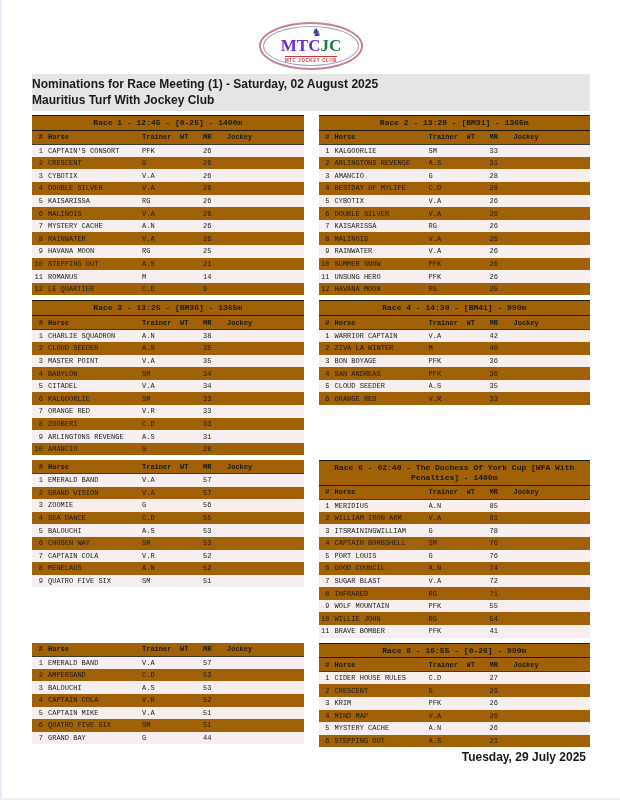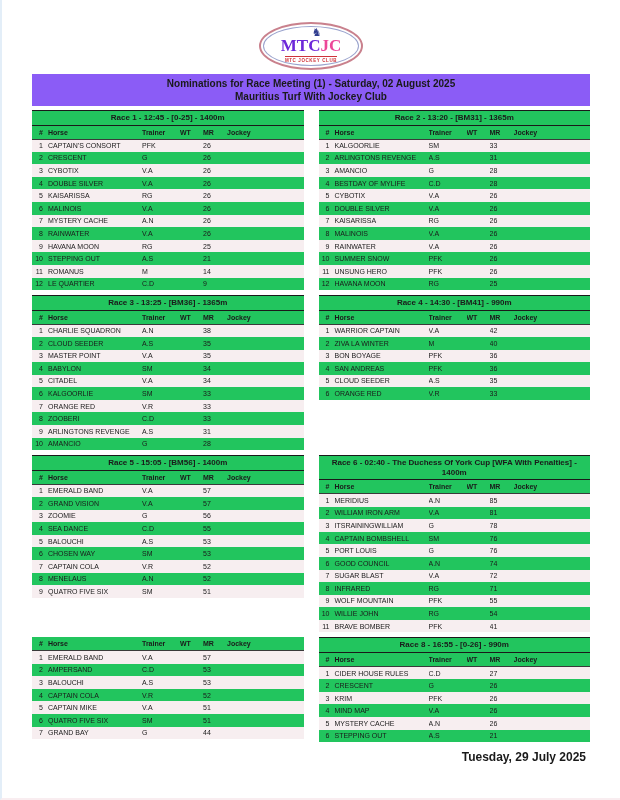--- a/index.html
+++ b/index.html
@@ -28,38 +28,38 @@
   }
   .logo-horse {
     position:absolute; top:0px; left:56%; transform:translateX(-50%);
     color:#2e3b8e; font-size:11px; line-height:1;
   }
   .logo-word {
     font-family:"Liberation Serif", serif;
     font-weight:bold; font-size:17px; line-height:1; margin-top:7px;
   }
   .logo-word .mtc { color:#6d28d9; }
-  .logo-word .jc  { color:#ec4899; }
+  .logo-word .jc  { color:#15803d; }
   .logo-sub {
     font-size:4.5px; font-weight:bold; color:#cf3339;
     letter-spacing:0.6px; margin-top:2px; border-top:0.5px solid #cf3339; padding-top:1px;
   }
 
   
   .banner {
-    background:#8b5cf6; text-align:center; font-weight:bold;
-    font-size:10px; line-height:1.3; padding:3px 0; margin-bottom:4px;
+    background:#e5e5e5; text-align:left; font-weight:bold;
+    font-size:12px; line-height:1.3; padding:3px 0; margin-bottom:4px;
   }
 
   
   .races-grid {
     display:grid; grid-template-columns:1fr 1fr;
     column-gap:15px; row-gap:5px; align-items:start;
   }
-  .race { background:#22c55e; }
+  .race { background:#a16207;font-family:Liberation Mono, monospace; }
   .race-title {
     border-top:1.6px solid #1a1a1a; border-bottom:1.6px solid #1a1a1a;
     text-align:center; font-weight:bold; font-size:8px; line-height:1.2;
     padding:2px 8px;
   }
   table.race-entries {
     width:100%; border-collapse:collapse; table-layout:fixed;
     font-size:7px;
   }
   table.race-entries thead tr { border-bottom:1px solid #3a3a3a; height:13.5px; }
@@ -485,21 +485,20 @@
               <td class="c2">V.R</td>
               <td class="c3"></td>
               <td class="c4">33</td>
               <td class="c5"></td>
             </tr>
           </tbody>
     </table>
   </div>
 
   <div class="race">
-    <div class="race-title">Race 5 - 15:05 -  [BM56] - 1400m</div>
     <table class="race-entries">
       <thead>
             <tr>
               <th class="c0">#</th>
               <th class="c1">Horse</th>
               <th class="c2">Trainer</th>
               <th class="c3">WT</th>
               <th class="c4">MR</th>
               <th class="c5">Jockey</th>
             </tr>

